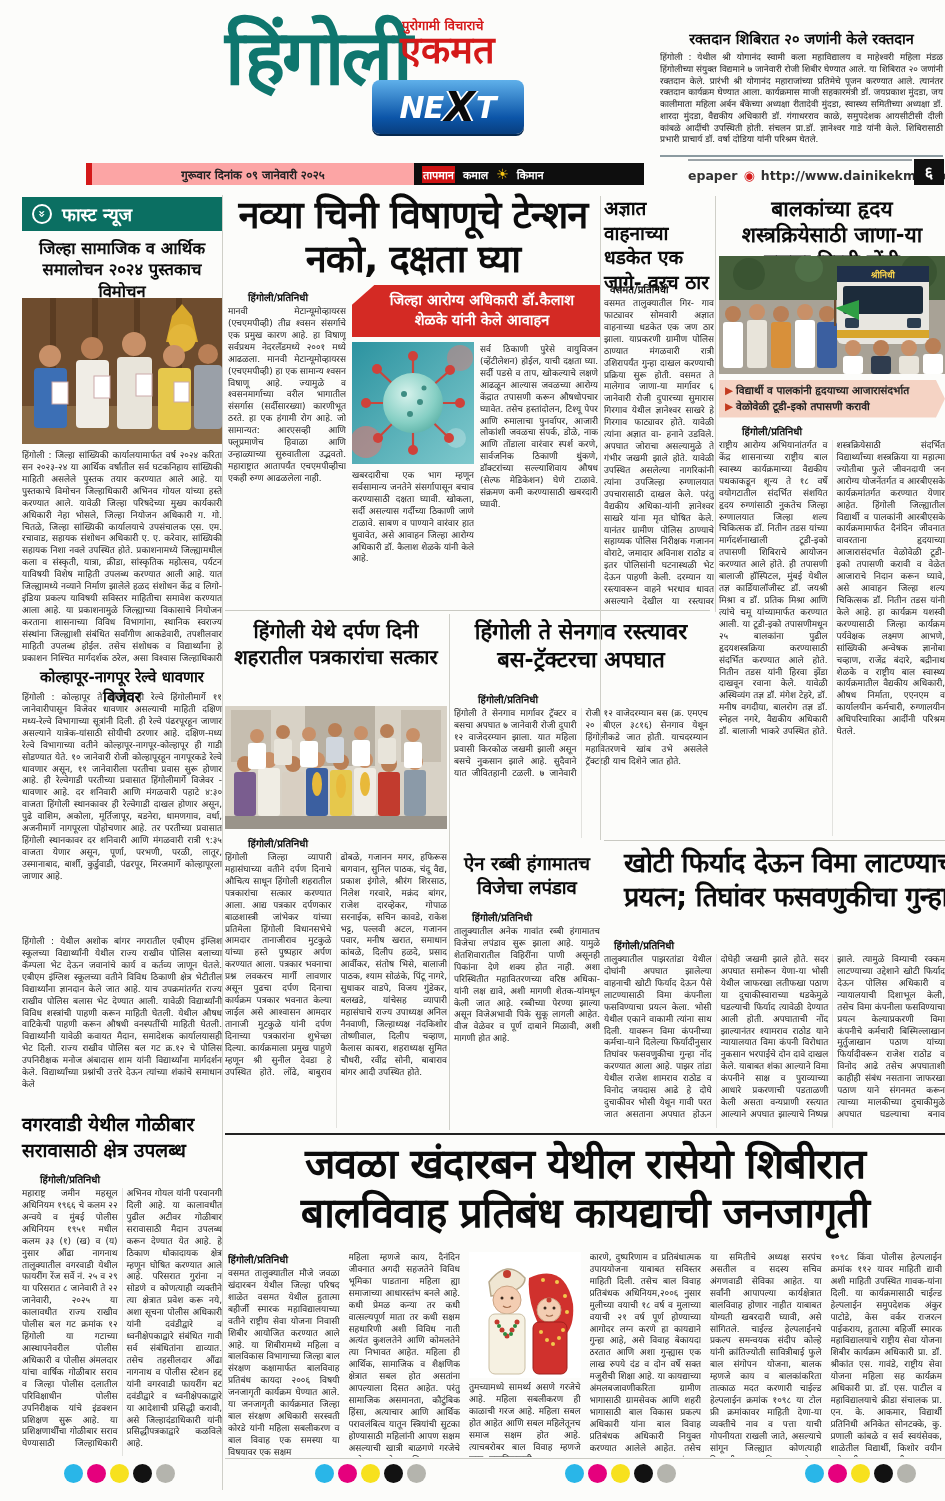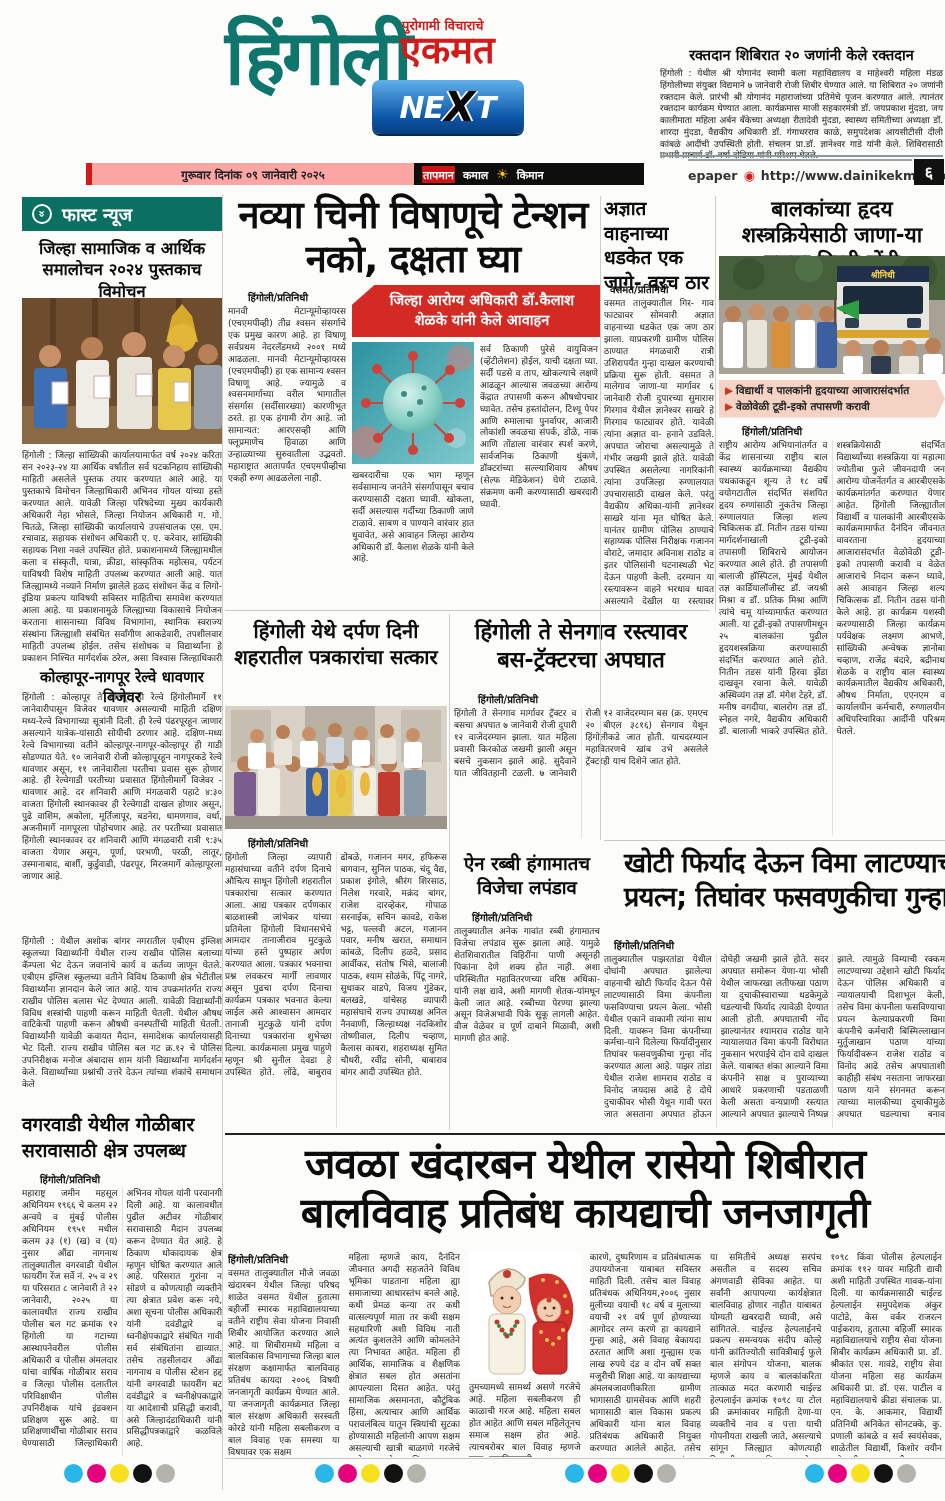--- a/index.html
+++ b/index.html
@@ -77,21 +77,21 @@
   <div class="abs" style="left:212px; top:20px;" id="city-title">हिंगोली</div>
   <div class="abs" style="left:402px; top:16px;" id="tagline">पुरोगामी विचाराचे</div>
   <div class="abs" style="left:400px; top:31px;" id="brand">एकमत</div>
   <div class="abs" style="left:372px; top:80px; width:152px; height:54px;" id="next-logo">
     <span class="ne">NE</span>
     <span class="x">X</span>
     <span class="t">T</span>
   </div>
 
   <div class="abs" style="left:660px; top:28px; width:283px;">
-    <div class="hl center" style="font-size:14.5px; margin-bottom:4px;margin-top:16px;">रक्तदान शिबिरात २० जणांनी केले रक्तदान</div>
+    <div class="hl center" style="font-size:14.5px; margin-bottom:4px;">रक्तदान शिबिरात २० जणांनी केले रक्तदान</div>
     <div class="bt" style="font-size:8.8px;">हिंगोली : येथील श्री योगानंद स्वामी कला महाविद्यालय व माहेश्वरी महिला मंडळ हिंगोलीच्या संयुक्त विद्यमाने ७ जानेवारी रोजी शिबीर घेण्यात आले. या शिबिरात २० जणांनी रक्तदान केले. प्रारंभी श्री योगानंद महाराजांच्या प्रतिमेचे पूजन करण्यात आले. त्यानंतर रक्तदान कार्यक्रम घेण्यात आला. कार्यक्रमास माजी सहकारमंत्री डॉ. जयप्रकाश मुंदडा, जय कालीमाता महिला अर्बन बँकेच्या अध्यक्षा रीतादेवी मुंदडा, स्वास्थ्य समितीच्या अध्यक्षा डॉ. शारदा मुंदडा, वैद्यकीय अधिकारी डॉ. गंगाधरराव काळे, समुपदेशक आयसीटीसी दीली कांबळे आदींची उपस्थिती होती. संचलन प्रा.डॉ. ज्ञानेश्वर गाडे यांनी केले. शिबिरासाठी प्रभारी प्राचार्य डॉ. वर्षा दोडिया यांनी परिश्रम घेतले.</div>
   </div>
   <div class="abs hline" style="left:660px; top:155px; width:283px; background:#8b9aa0; height:2px;"></div>
 
   <div class="abs" style="left:86px; top:163px; width:6px; height:22px; background:#d41919;"></div>
   <div class="abs bar-date" style="left:92px; top:163px; width:322px; height:22px;">गुरूवार   दिनांक ०९ जानेवारी २०२५</div>
   <div class="abs bar-weather" style="left:414px; top:163px; width:230px; height:22px;">
     <span class="temp-box">तापमान</span>
     <span>कमाल</span>
     <span class="sun">☀</span>

